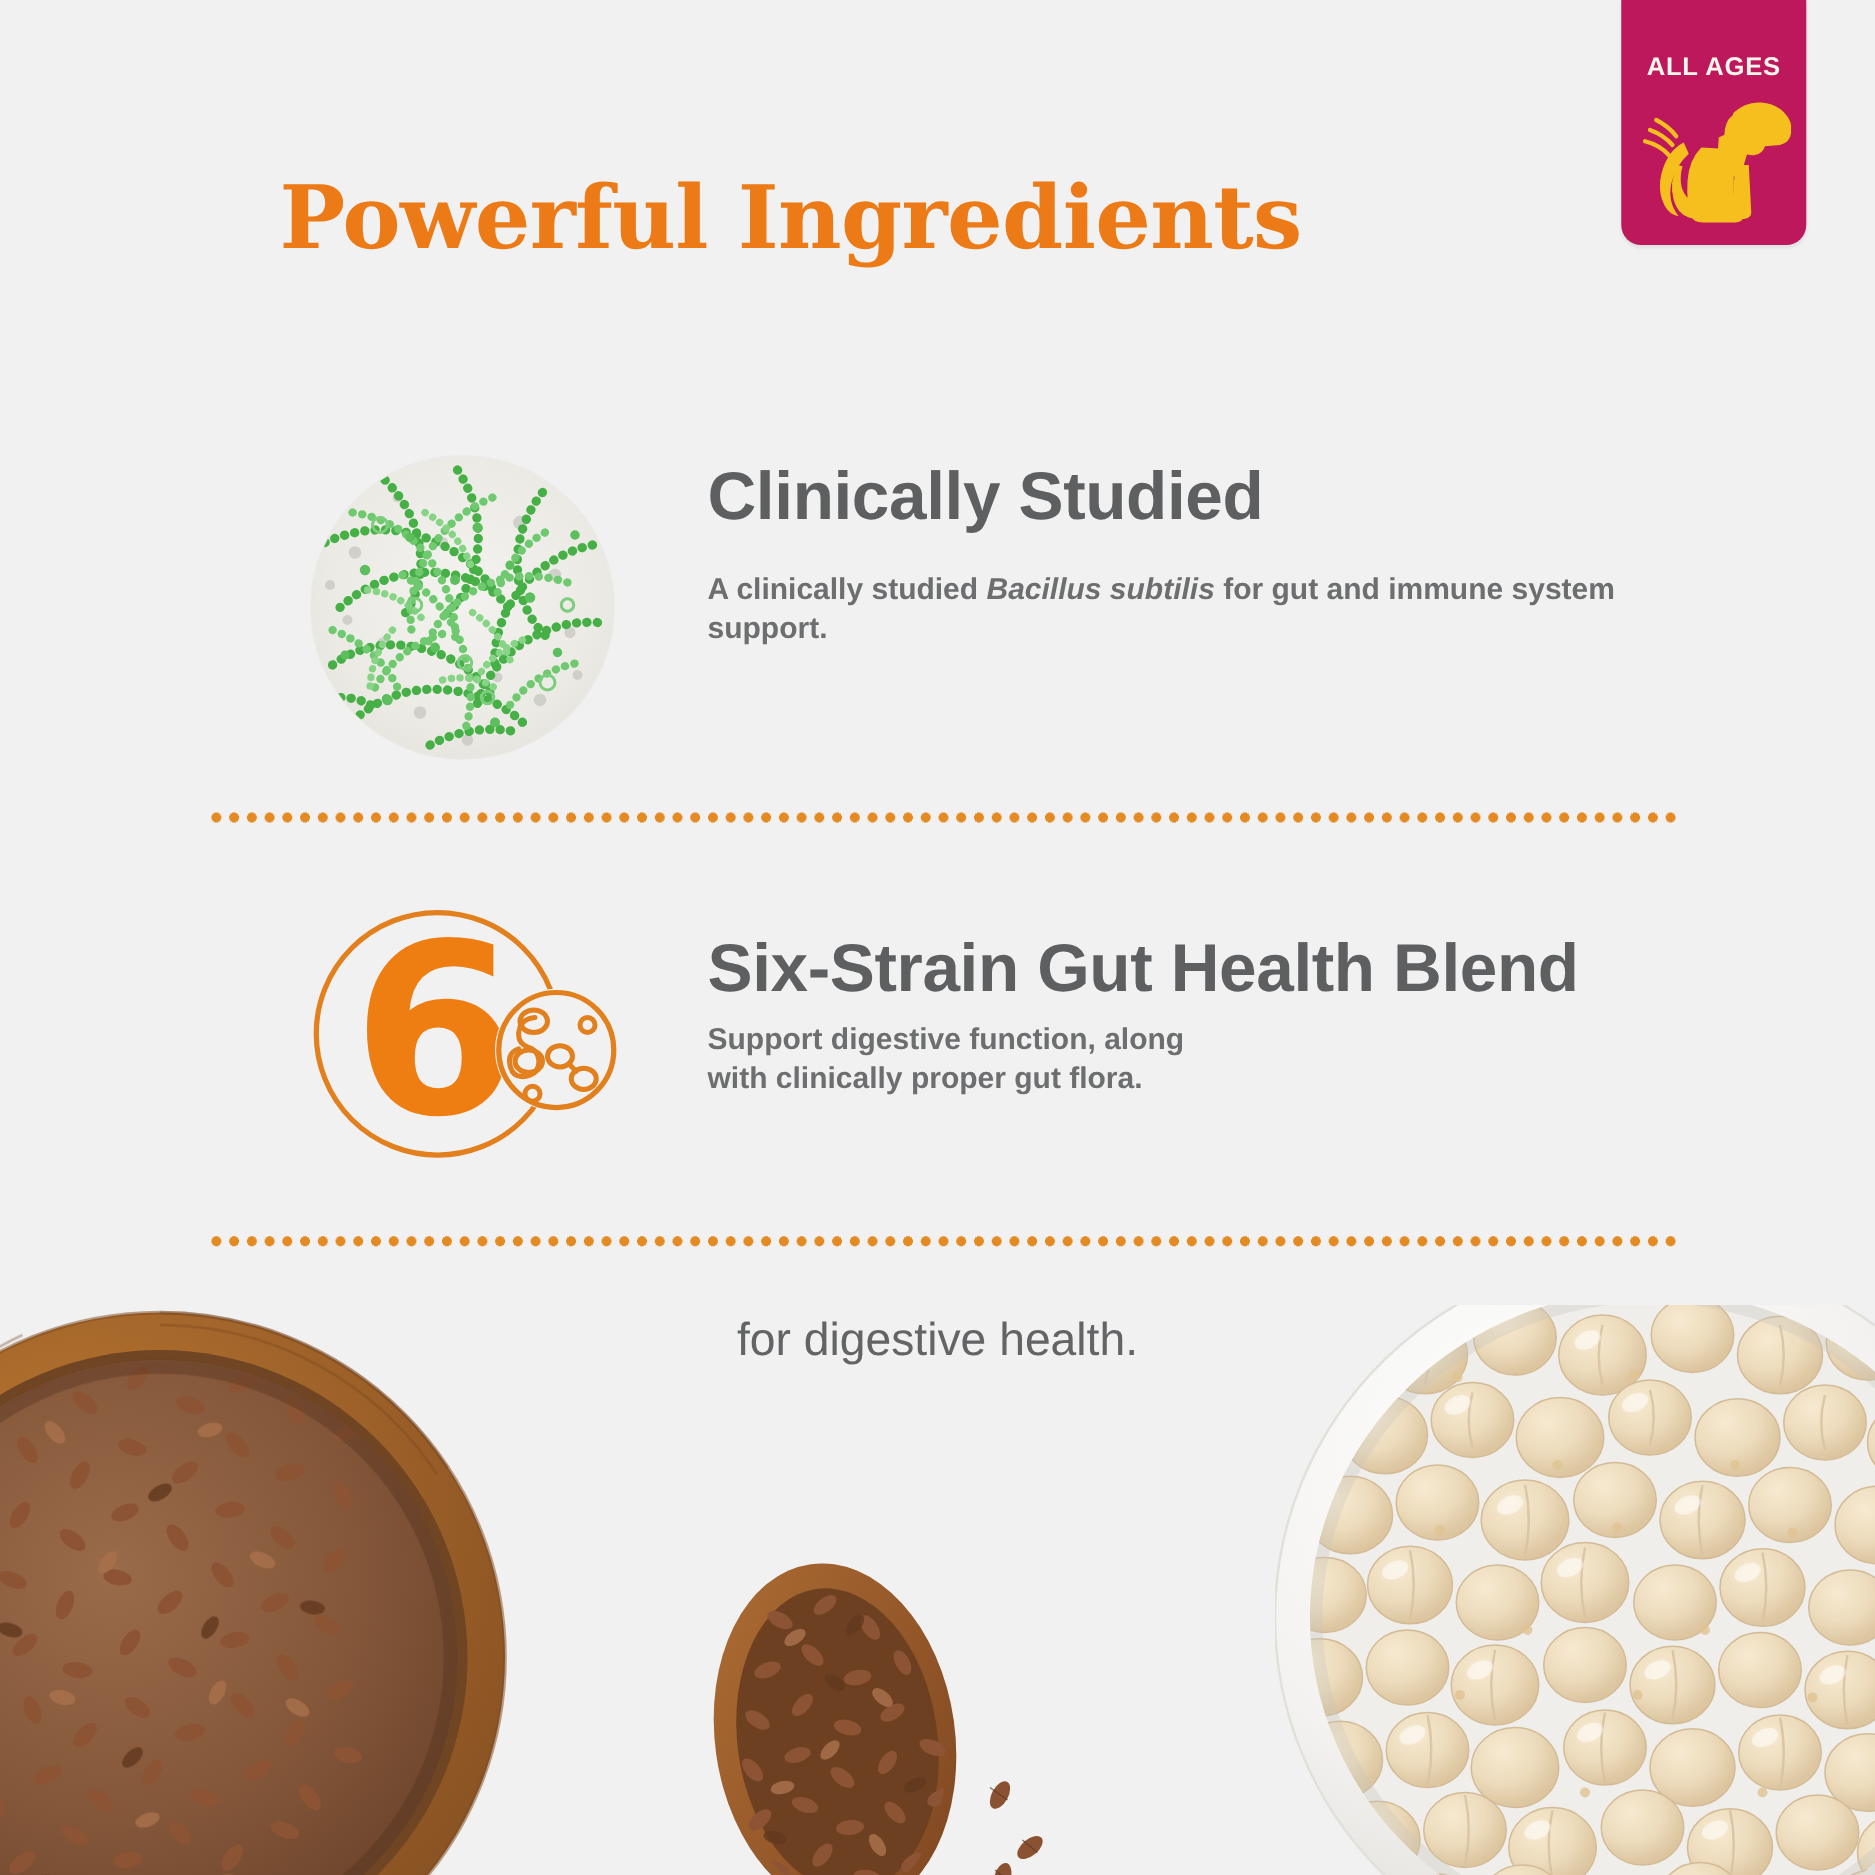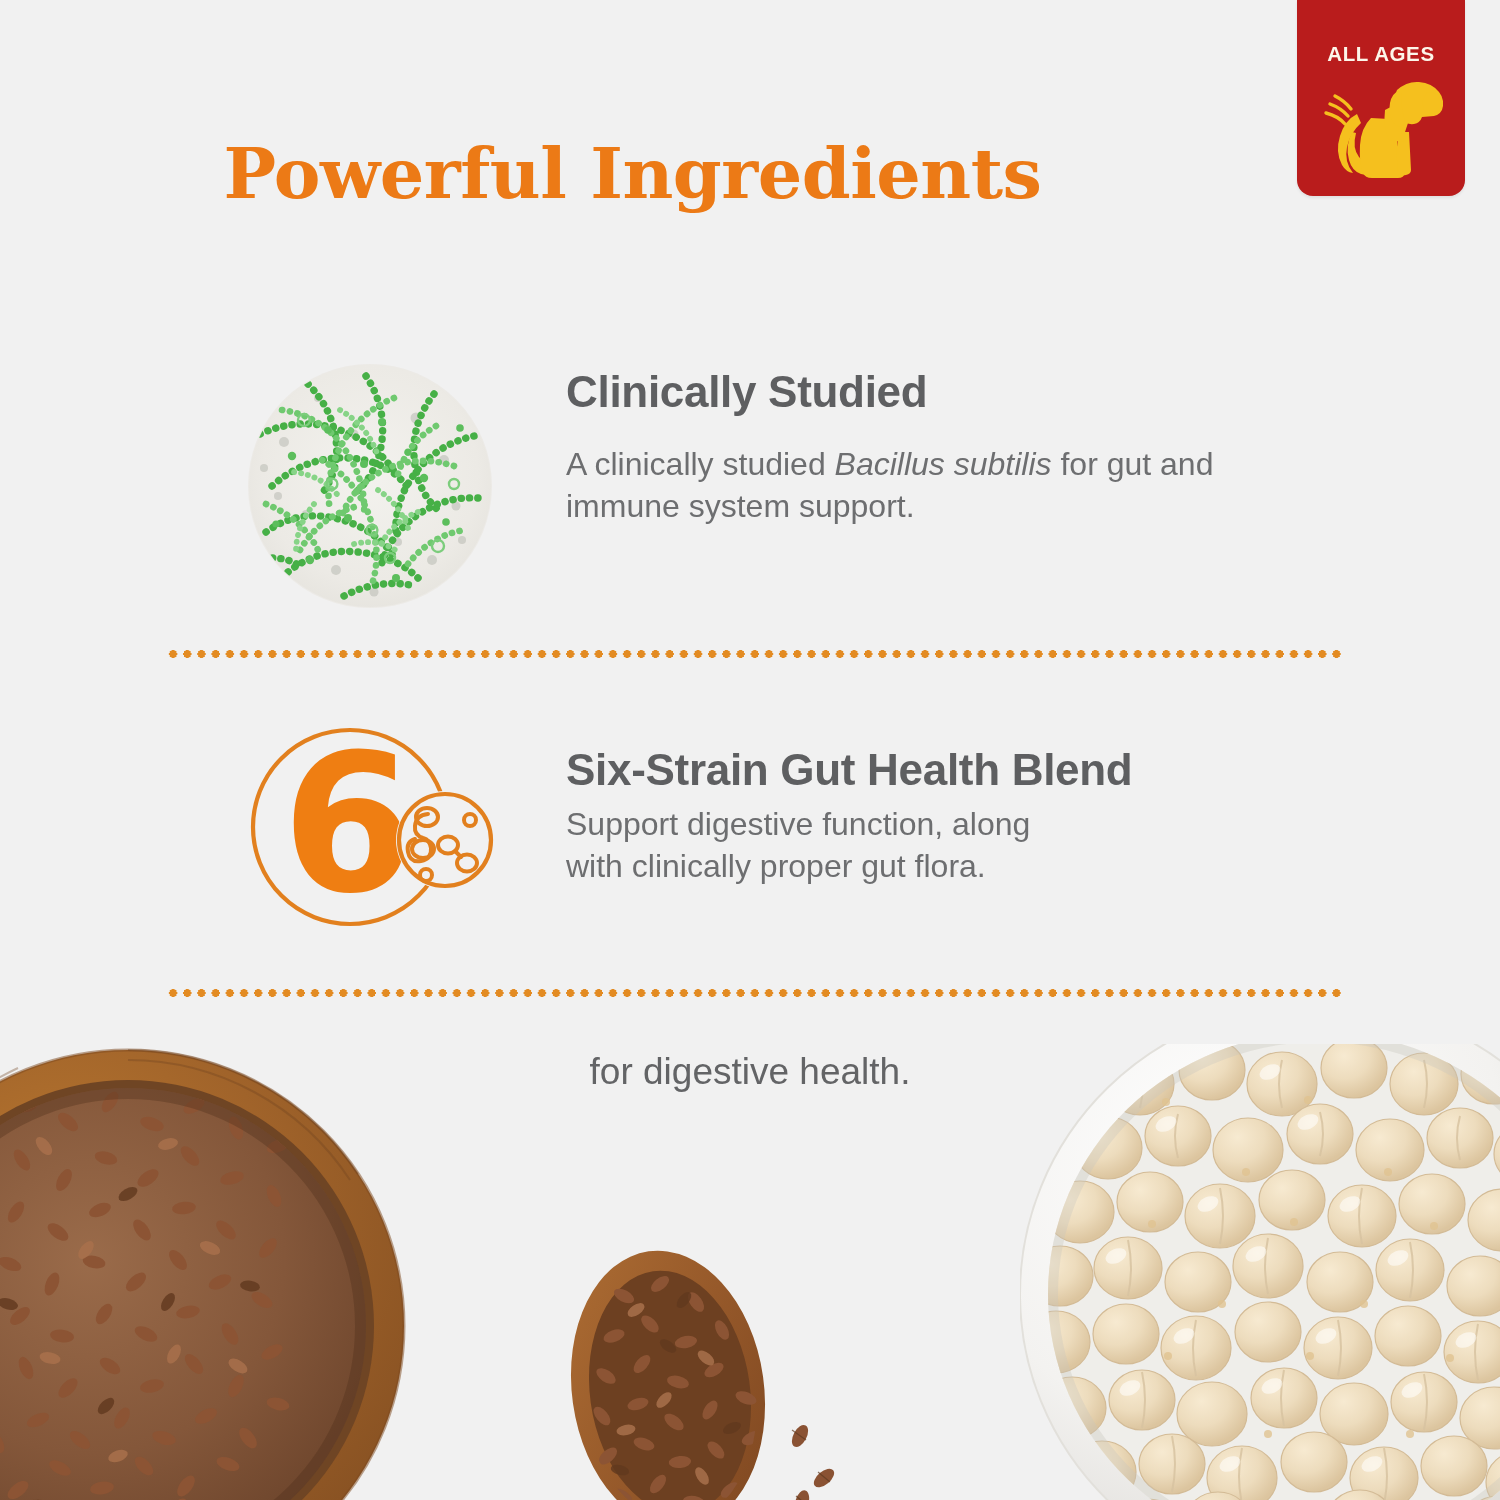--- a/index.html
+++ b/index.html
@@ -17,23 +17,23 @@
     height: 1500px;
     background: #f1f1f1;
     overflow: hidden;
   }
 
   
   .badge {
     position: absolute;
     top: 0;
     left: 1297px;
-    width: 168px;
+    width: 148px;
     height: 196px;
-    background: #b91c1c;
+    background: #be185d;
     border-radius: 0 0 16px 16px;
     box-shadow: 0 2px 3px rgba(0,0,0,0.07);
   }
   .badge-label {
     position: absolute;
     top: 42px;
     left: 0;
     width: 100%;
     text-align: center;
     color: #fdf6ea;
@@ -72,30 +72,30 @@
   .feature {
     position: absolute;
     display: block;
   }
   .feature-text {
     position: absolute;
   }
   .feature-title {
     color: #5e5f61;
     font-weight: bold;
-    font-size: 44px;
+    font-size: 54px;
     line-height: 1.18;
     letter-spacing: -0.3px;
   }
   .feature-title .t2 { display: block; }
   .feature-desc {
     color: #6d6e70;
-    font-size: 32px;
+    font-size: 24px;
     line-height: 1.30;
-    font-weight: normal;
+    font-weight: bold;
   }
   .feature-desc .sp { font-style: italic; }
   .sup {
     font-size: 0.52em;
     vertical-align: super;
     line-height: 0;
   }
 
   
   #feature-1 { top: 360px; left: 0; width: 1500px; height: 270px; }

